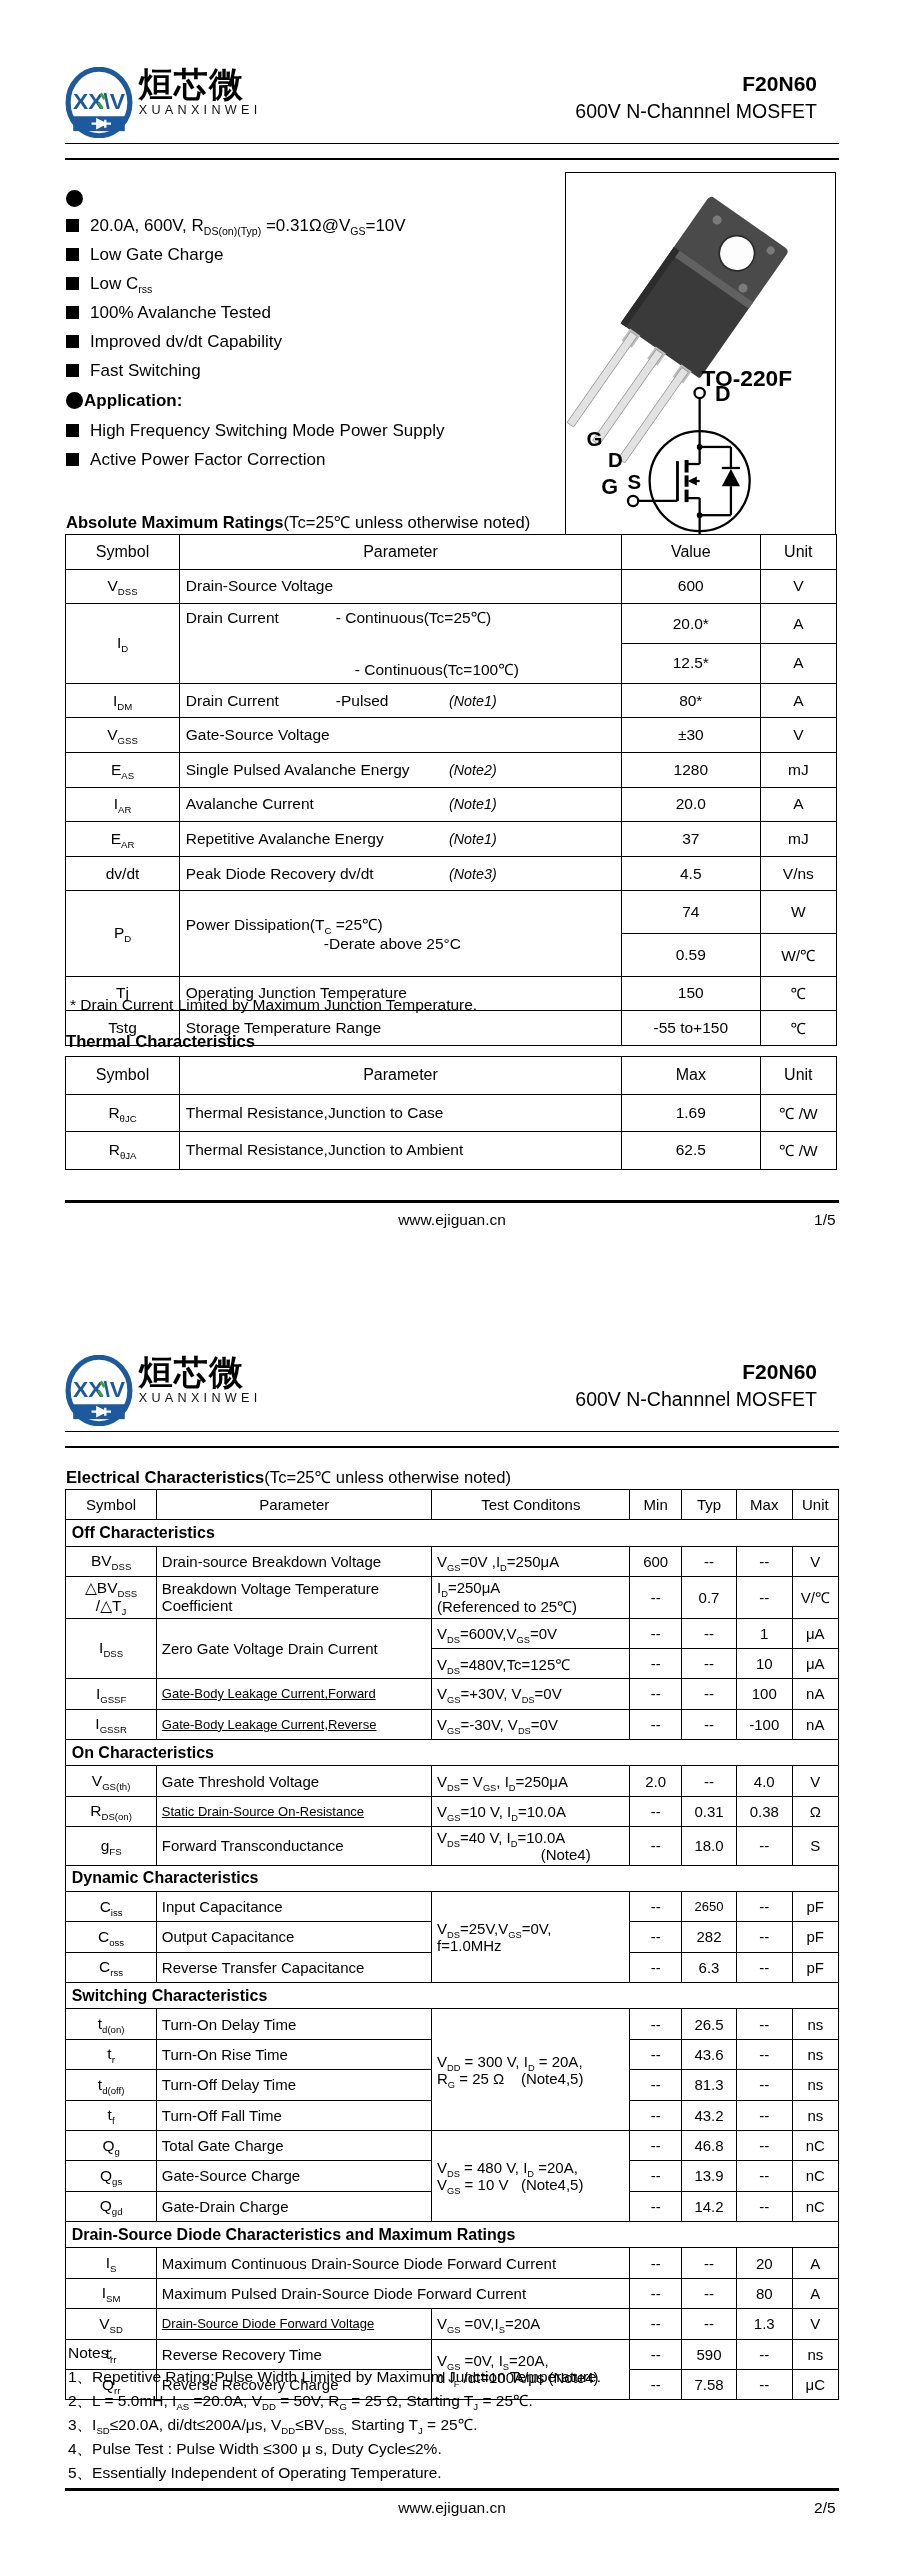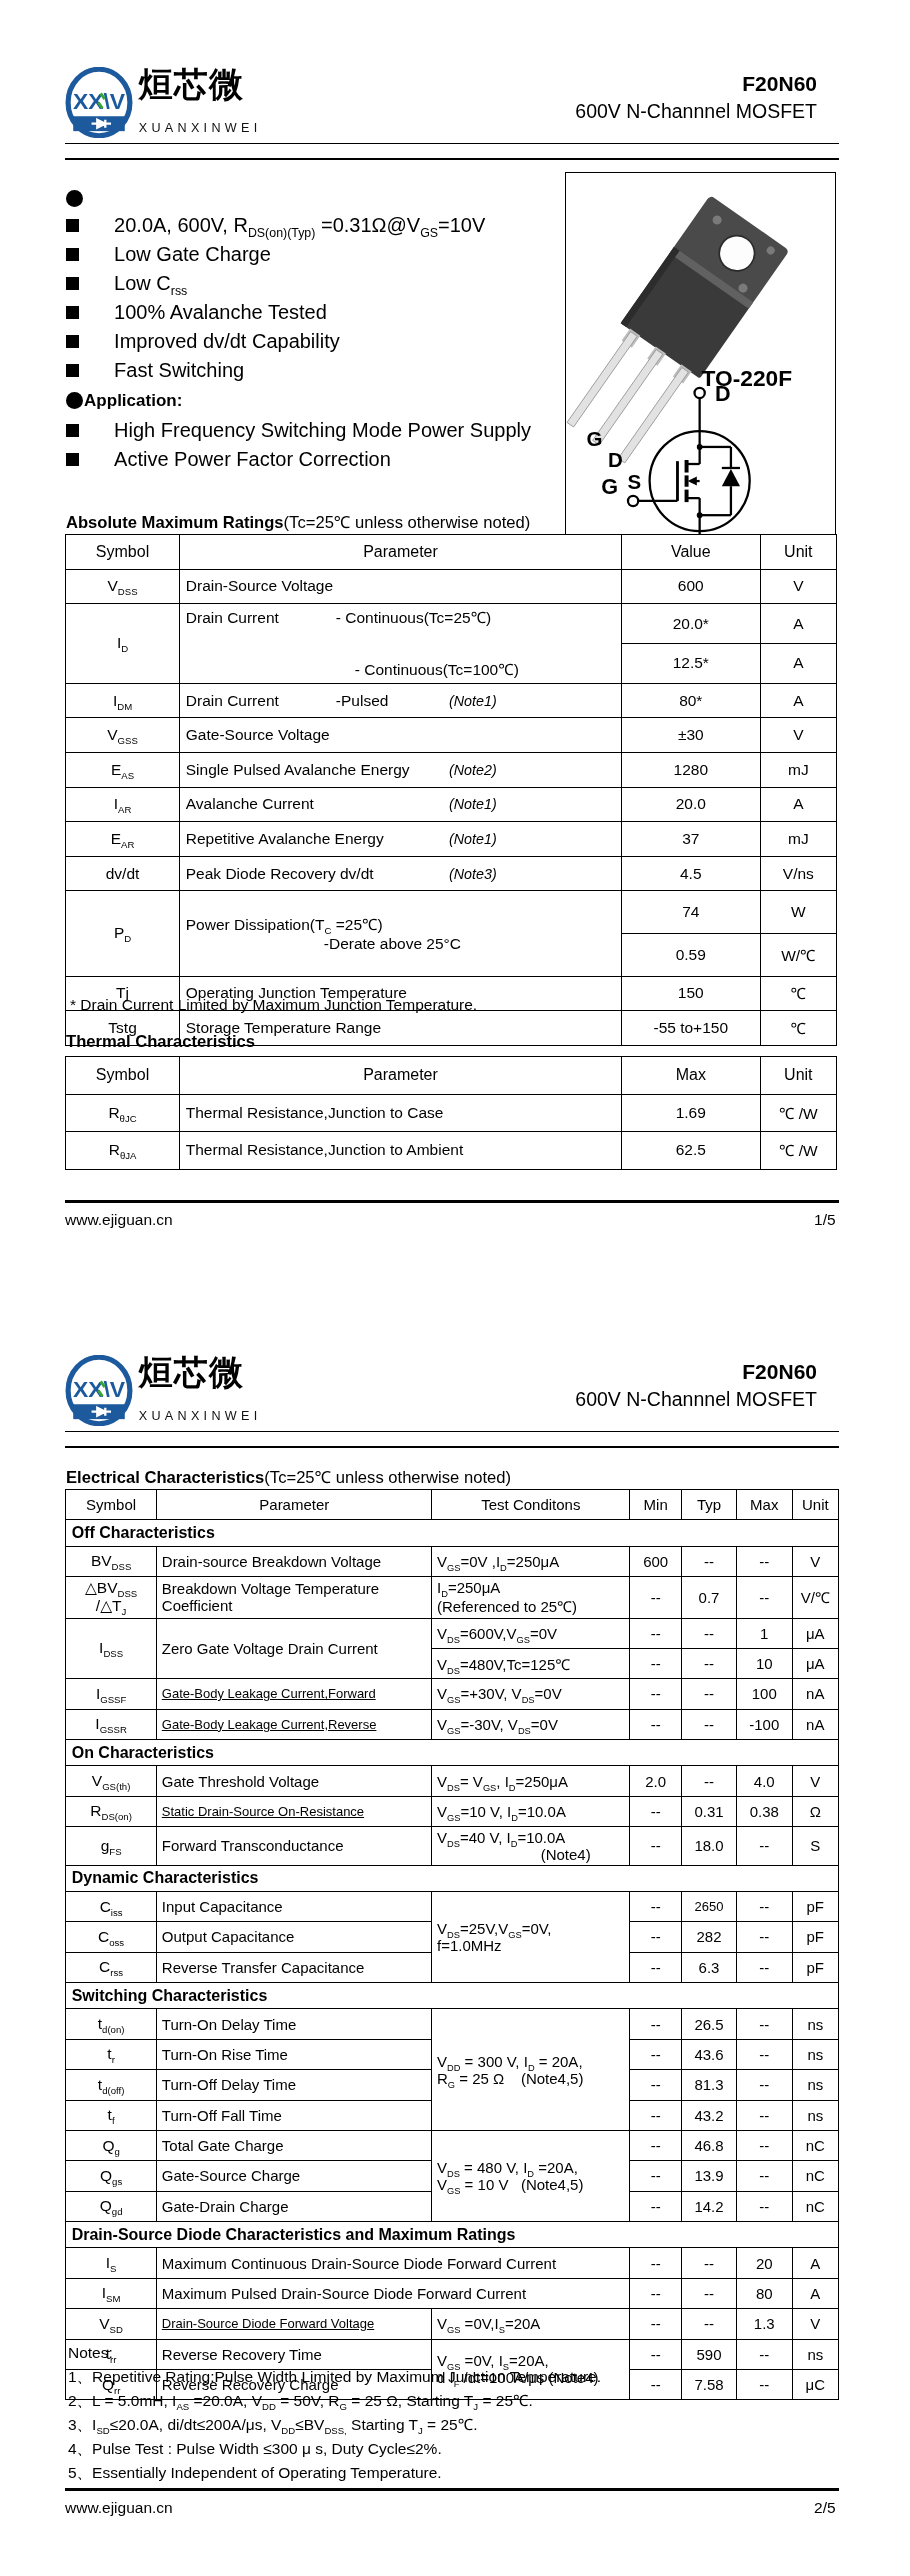--- a/index.html
+++ b/index.html
@@ -2,31 +2,31 @@
 <html style="font-size:9.2px"><head>
 <meta charset="utf-8">
 <style>
   html,body{margin:0;padding:0;background:#fff;}
   body{width:910px;font-family:"Liberation Sans",sans-serif;color:#000;}
   .page{position:relative;width:910px;height:1288px;background:#fff;overflow:hidden;}
   
   .hdr-logo{position:absolute;left:65px;top:67px;display:flex;align-items:flex-start;gap:5.7px;}
   .logo-txt{display:flex;flex-direction:column;}
   .logo-cn{font-size:34px;font-weight:bold;line-height:1.05;letter-spacing:1.1px;}
-  .logo-en{font-size:12.6px;letter-spacing:4.3px;margin-top:18px;color:#111;}
+  .logo-en{font-size:12.6px;letter-spacing:4.3px;margin-top:0;color:#111;}
   .hdr-text{position:absolute;right:93px;top:72px;text-align:right;}
   .part{font-size:21px;font-weight:bold;line-height:1.15;}
   .subtitle{font-size:19.5px;margin-top:3.4px;}
   .rule-thin{position:absolute;left:65px;width:774px;top:143px;height:1.1px;background:#000;}
   .rule-thick{position:absolute;left:65px;width:774px;top:158px;height:2.3px;background:#000;}
   
   .features{position:absolute;left:66px;top:185px;width:493px;}
   .dotrow{height:26px;display:flex;align-items:center;}
   .dot{width:17px;height:17px;border-radius:50%;background:#000;flex:0 0 auto;}
-  .feat{display:flex;align-items:center;height:29px;font-size:20px;gap:24px;}
+  .feat{display:flex;align-items:center;height:29px;font-size:17px;}
   .sq{width:12.6px;height:12.6px;background:#000;margin-right:11.5px;flex:0 0 auto;}
   .app-h{display:flex;align-items:center;height:31px;font-size:17px;font-weight:bold;}
   .app-h .dot{margin-right:1.1px;}
   
   .pkgbox{position:absolute;left:565px;top:172px;width:271px;height:435px;border:1.1px solid #000;box-sizing:border-box;}
   .pkgbox svg{display:block;width:100%;height:100%;}
   
   .sec-title{position:absolute;left:66px;font-size:16.6px;}
   .sec-title b{font-size:16.6px;}
   table{border-collapse:collapse;table-layout:fixed;position:absolute;left:65px;background:#fff;}
@@ -51,21 +51,21 @@
   .et td{font-size:15px;height:26px;padding:1.7px 4.6px;}
   .et td.sym{font-size:15.5px;}
   .et td.secb{font-weight:bold;font-size:16px;text-align:left;height:22px;padding-left:5.7px;}
   .et td.sm{font-size:13px;text-decoration:underline;}
   .et .noteline{text-align:right;padding-right:34px;}
   
   .notes{position:absolute;left:68px;width:746px;font-size:15.5px;line-height:24px;}
   
   .footer{position:absolute;left:65px;top:1200px;width:774px;}
   .frule{height:3.4px;background:#000;}
-  .frow{position:relative;margin-top:8px;font-size:15.5px;}
+  .frow{position:relative;margin-top:8px;font-size:15.5px;text-align:center;}
   .fpage{position:absolute;right:3.4px;top:0;}
   sub{font-size:62%;line-height:0;}
 </style>
 </head>
 <body>
 
 <div class="page">
 
   <div class="hdr-logo">
     <svg width="68" height="71" viewBox="0 0 118 124">

